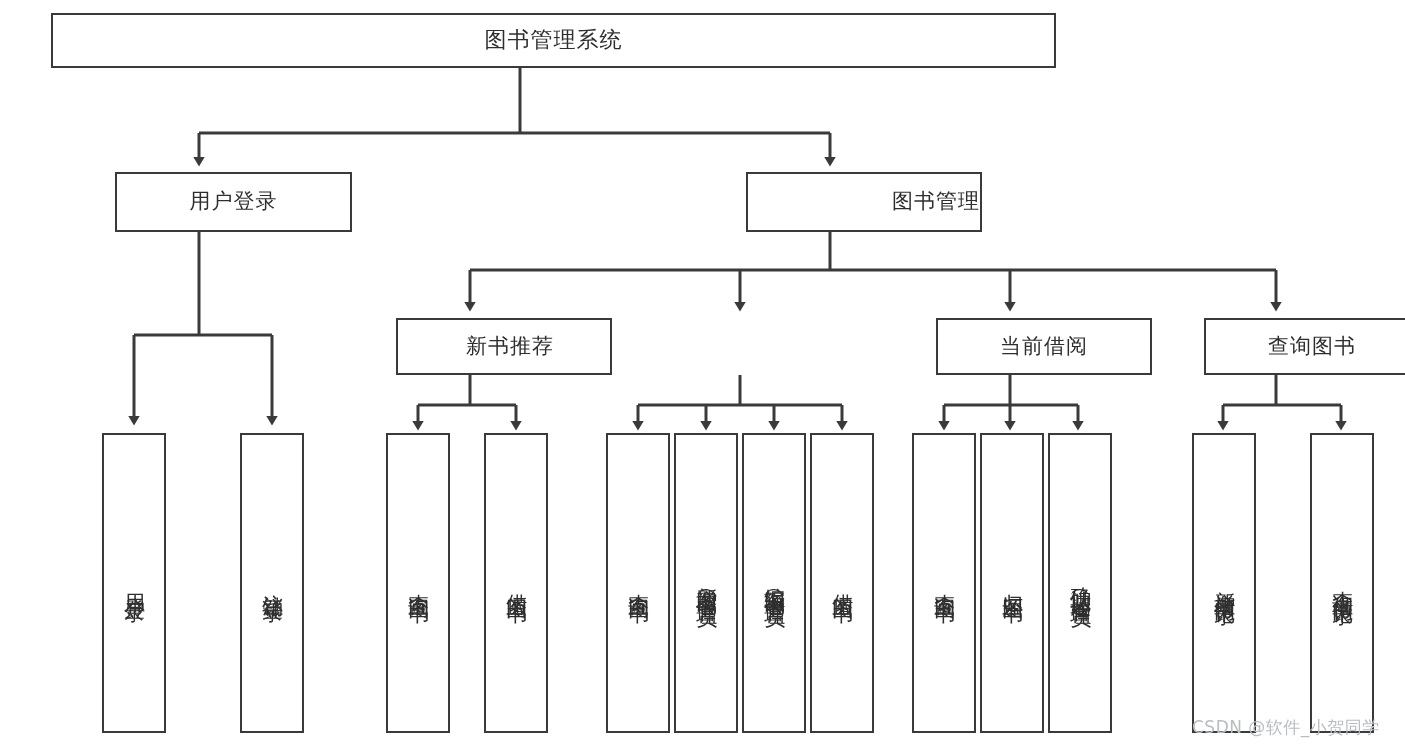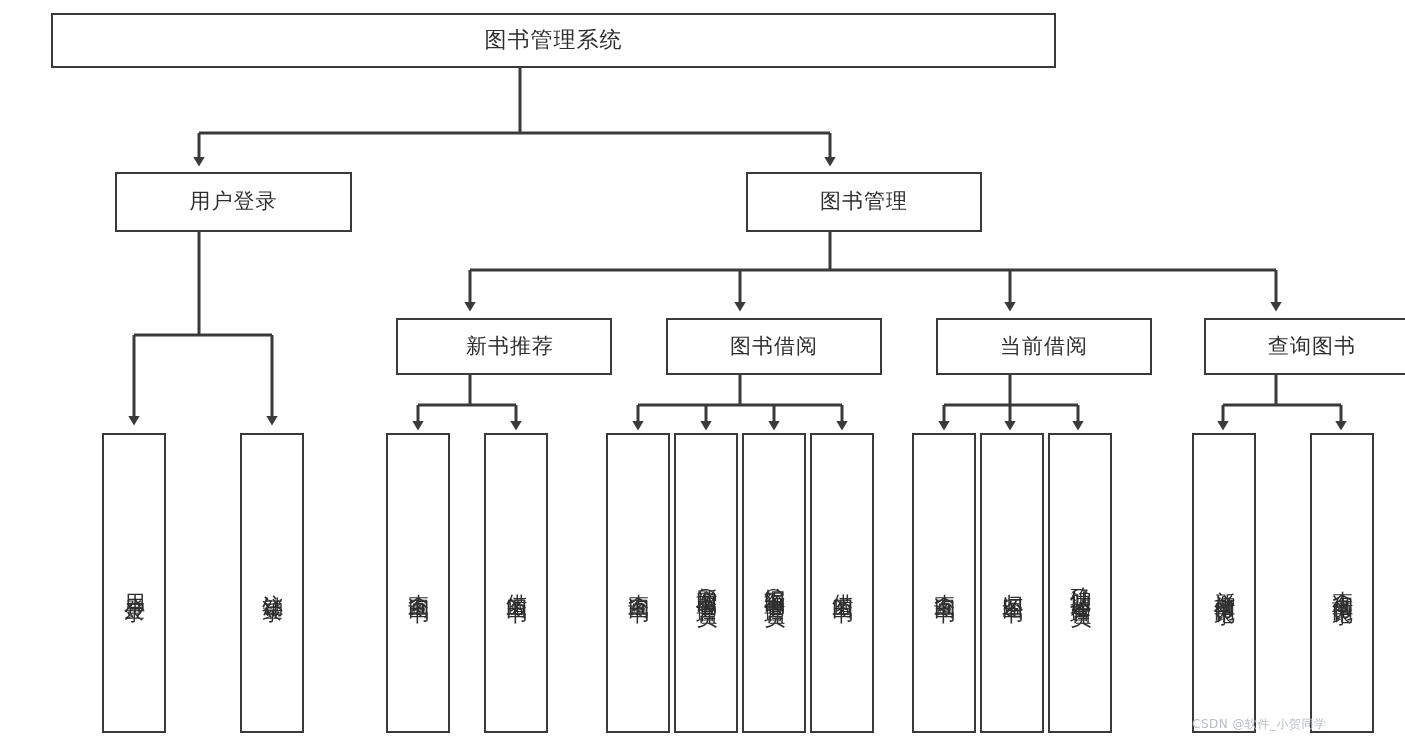--- a/index.html
+++ b/index.html
@@ -50,21 +50,21 @@
     font-size:21px;
     line-height:1.12;
     letter-spacing:3px;
     color:#2e2e2e;
     white-space:nowrap;
     text-align:center;
   }
 
   .watermark{
     position:absolute;
-    font-size:12px;
+    font-size:17px;
     color:#b9bdc2;
     white-space:nowrap;
     letter-spacing:0.5px;
   }
 </style>
 </head>
 <body>
 
 <div id="canvas">
 
@@ -118,29 +118,26 @@
     </g>
   </svg>
 
   <div class="node" id="node-root" style="left:17px;top:13px;width:1005px;height:55px;">
     <span class="label">图书管理系统</span>
   </div>
 
   <div class="node" style="left:81px;top:172px;width:237px;height:60px;">
     <span class="label">用户登录</span>
   </div>
-  <div class="node" style="left:712px;top:172px;width:236px;height:60px;">
+  <div class="node" style="left:712px;top:172px;width:236px;height:60px;justify-content:flex-end;">
     <span class="label">图书管理</span>
   </div>
 
   <div class="node" style="left:362px;top:318px;width:216px;height:57px;padding-left:12px;">
     <span class="label">新书推荐</span>
-  </div>
-  <div class="node" style="left:632px;top:318px;width:216px;height:57px;">
-    <span class="label">图书借阅</span>
   </div>
   <div class="node" style="left:902px;top:318px;width:216px;height:57px;">
     <span class="label">当前借阅</span>
   </div>
   <div class="node" style="left:1170px;top:318px;width:216px;height:57px;">
     <span class="label">查询图书</span>
   </div>
 
   <div class="leaf" style="left:102px;top:433px;width:64px;height:300px;">
     <span class="vlabel">用户登录</span>

